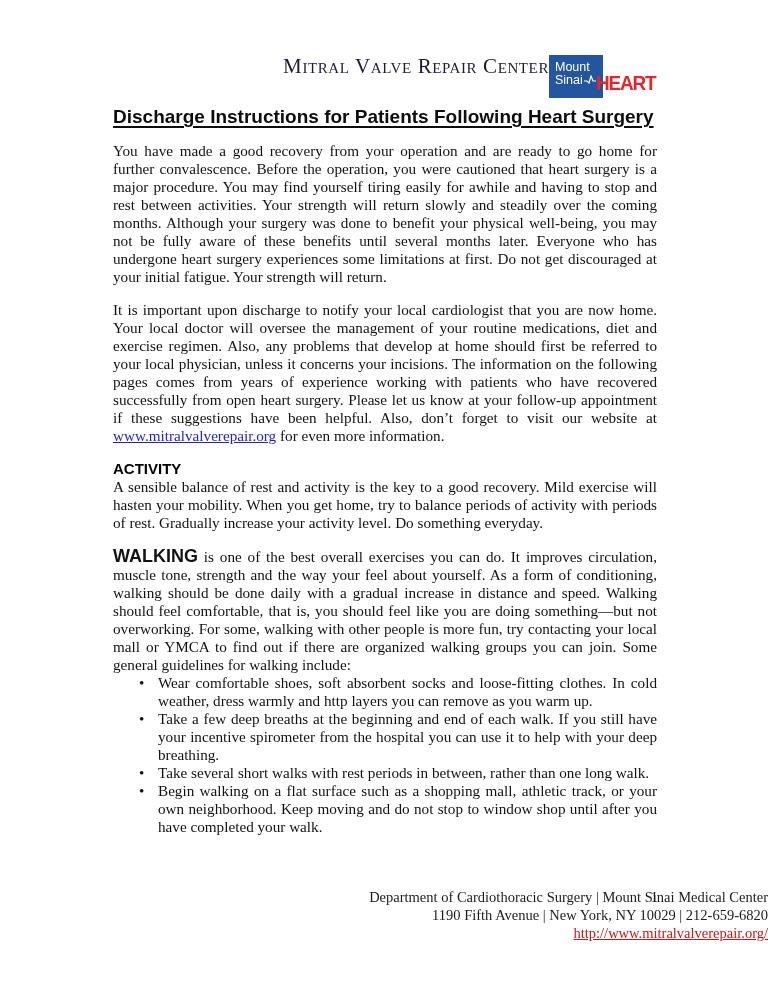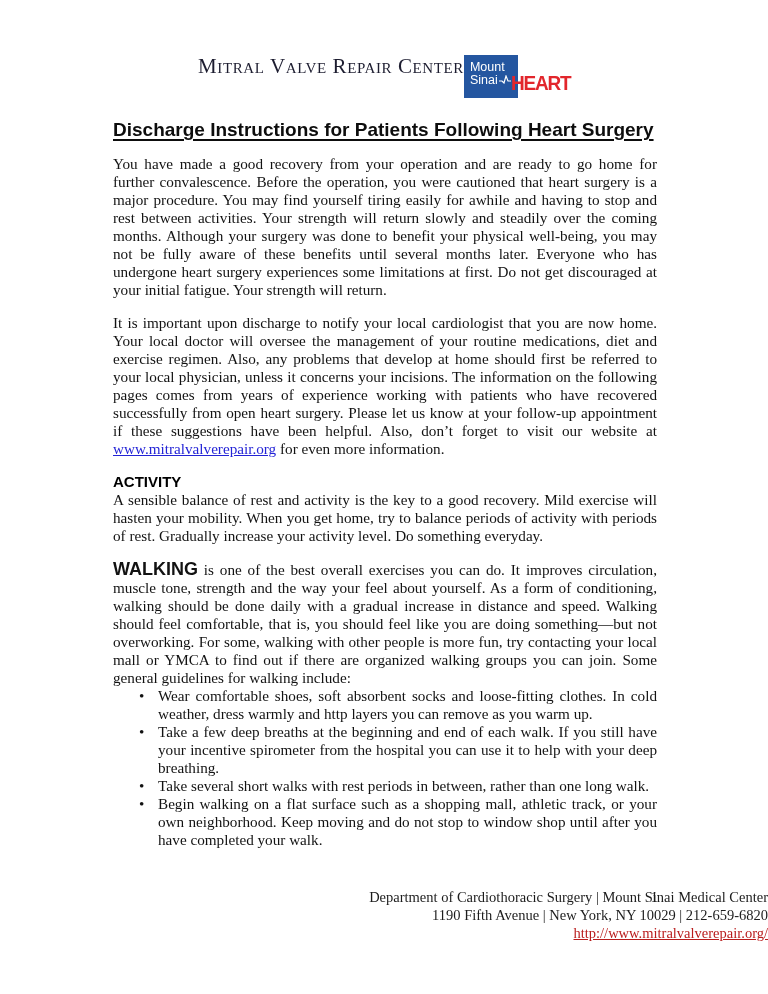--- a/index.html
+++ b/index.html
@@ -12,21 +12,21 @@
     font-family: "Liberation Serif", serif;
     color: #121212;
     overflow: hidden;
   }
   .content { margin: 0 111px 0 113px; }
 
   
   .header {
     margin-top: 55px;
     display: flex;
-    justify-content: center;
+    justify-content: flex-end;
     align-items: flex-start;
     height: 45px;
   }
   .brand-name {
     font-family: "Liberation Serif", serif;
     font-variant: small-caps;
     font-size: 21px;
     line-height: 22px;
     letter-spacing: 0.6px;
     color: #1d1d30;
@@ -58,21 +58,21 @@
     font-size: 19px;
     letter-spacing: -1.2px;
     color: #e2262c;
     transform: scaleY(1.05);
     transform-origin: bottom left;
     white-space: nowrap;
   }
 
   
   .doc-title {
-    margin-top: 19px;
+    margin-top: 6px;
     margin-bottom: 15px;
     font-family: "Liberation Sans", sans-serif;
     font-weight: bold;
     font-size: 19px;
     line-height: 21px;
     color: #0d0d0d;
     text-decoration: underline;
     text-decoration-thickness: 2px;
     text-underline-offset: 3px;
   }

